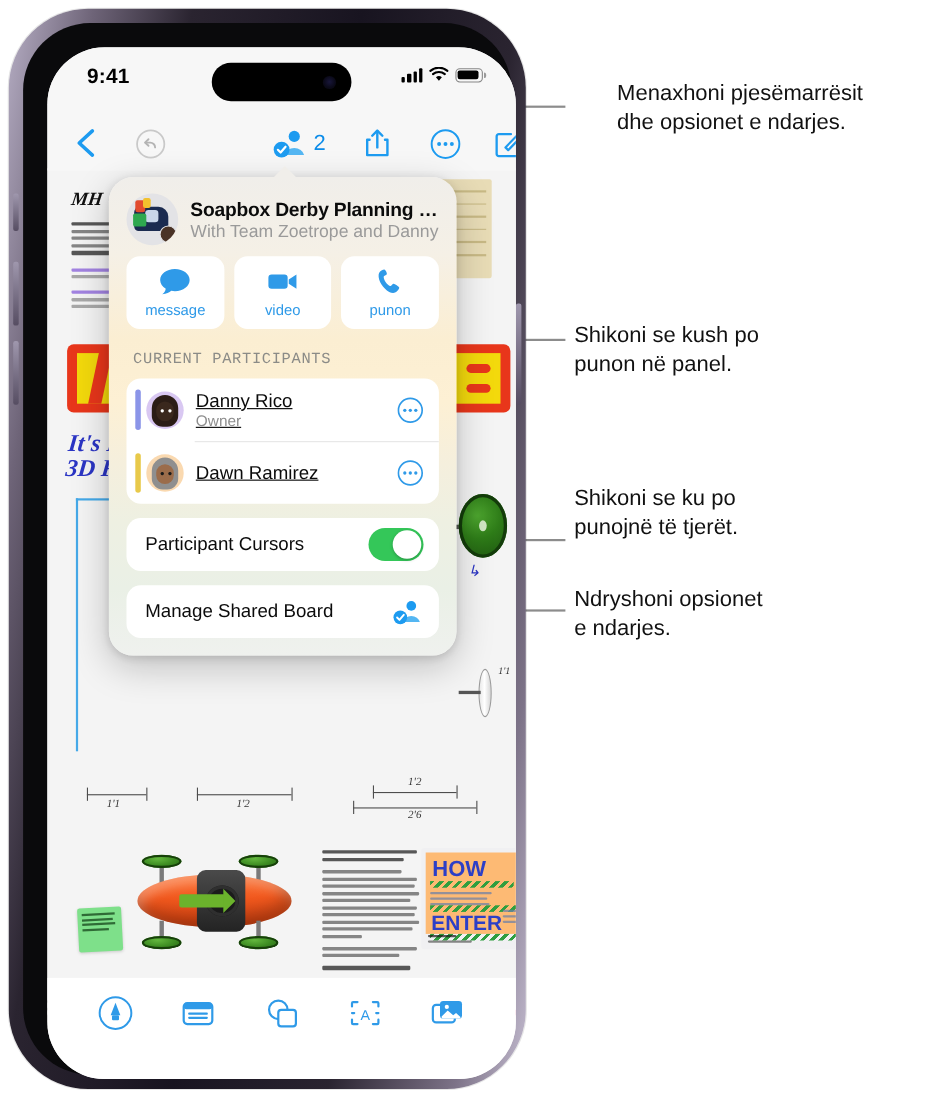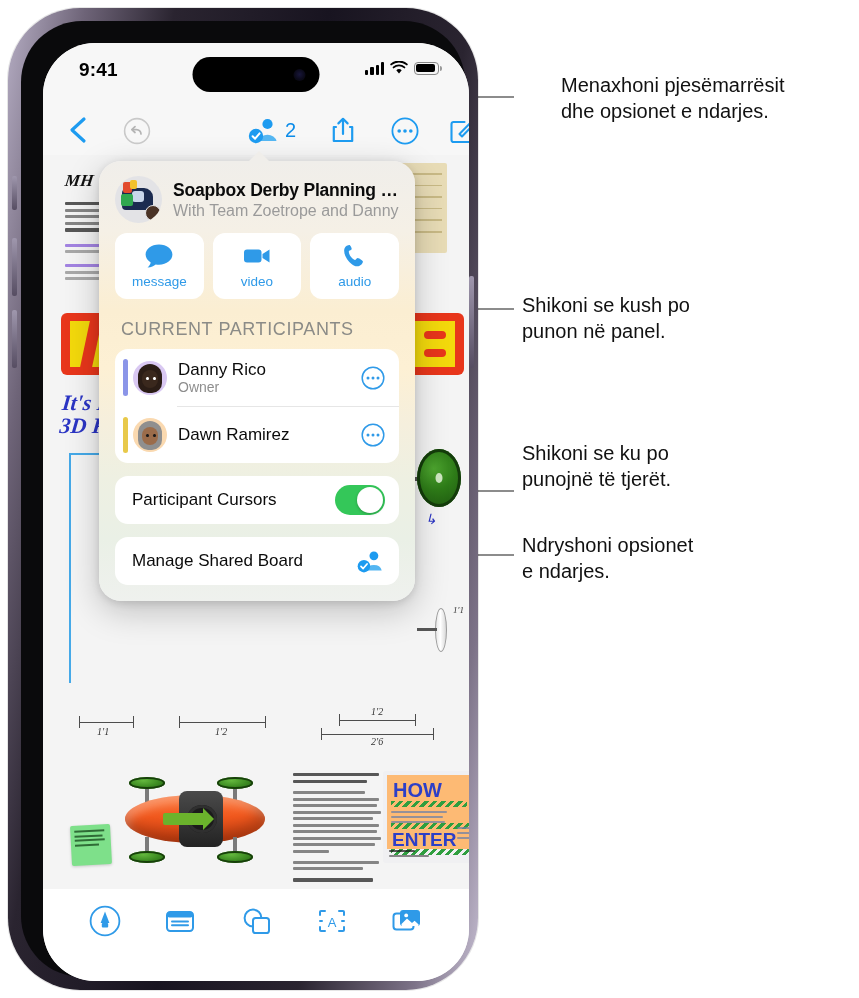--- a/index.html
+++ b/index.html
@@ -212,23 +212,23 @@
   .pop-title { font-size:17.5px; font-weight:bold; color:#0b0b0b; white-space:nowrap; overflow:hidden; text-overflow:ellipsis; letter-spacing:-0.2px;}
   .pop-sub { font-size:16px; color:#9a9a9a; margin-top:1px; white-space:nowrap; overflow:hidden; }
 
   .pop-actions { display:flex; gap:9px; padding:0 16px; }
   .act-card {
     flex:1; background:#fff; border-radius:12px; height:66px;
     display:flex; flex-direction:column; align-items:center; justify-content:center; gap:5px;
   }
   .act-label { font-size:13.5px; color:#2f9ae8; }
 
-  .sec-head { font-size:18px; color:#8b8b87; letter-spacing:0.6px; padding:20px 0 9px 22px; }
-
-  .list-card { margin:0 16px; background:#fff; border-radius:13px; overflow:hidden; }
+  .sec-head { font-size:14px; color:#8b8b87; letter-spacing:0.6px; padding:20px 0 9px 22px;font-family:Liberation Mono, monospace; }
+
+  .list-card { margin:0 16px; background:#fff; border-radius:13px; overflow:hidden;text-decoration:underline; }
   .list-row { position:relative; display:flex; align-items:center; gap:11px; padding:11px 14px 11px 18px; }
   .row-bar { position:absolute; left:8px; top:10px; bottom:10px; width:4.5px; border-radius:3px; }
   .row-avatar { width:34px; height:34px; border-radius:50%; flex:none; position:relative; overflow:hidden; }
   .ra-hair { position:absolute; left:5px; top:3px; width:24px; height:29px; border-radius:12px 12px 10px 10px; }
   .ra-face { position:absolute; left:9px; top:9px; width:16px; height:18px; border-radius:9px; }
   .ra-eye { position:absolute; width:2.6px; height:3.2px; border-radius:50%; background:#1a1a1a; }
   .row-names { flex:1; min-width:0; }
   .row-name { font-size:17px; color:#0b0b0b; }
   .row-sub { font-size:14px; color:#8e8e8e; margin-top:-1px; }
   .row-more { width:24px; height:24px; flex:none; }
@@ -564,21 +564,21 @@
               <svg width="30" height="26" viewBox="0 0 30 26">
                 <rect x="2" y="6.5" width="17.5" height="13" rx="3" fill="#2f9ae8"></rect>
                 <path d="M20.5 11 L27.5 6.5 v13 L20.5 15 Z" fill="#2f9ae8"></path>
               </svg>
               <span class="act-label">video</span>
             </div>
             <div class="act-card">
               <svg width="28" height="26" viewBox="0 0 28 26">
                 <path d="M7.2 2.2 C5.2 2.6 3.4 4.6 3.2 6.8 c-0.5 5.6 4 12.4 9.6 15.6 2.2 1.2 5.2 1.4 6.9 -0.3 1.1 -1.1 2.4 -2.6 2.2 -3.7 -0.2 -1.1 -4 -3.4 -5 -3.5 -1 -0.1 -1.9 1.5 -2.7 2 -0.8 0.5 -3.4 -1.6 -4.7 -3.6 -1.3 -2 -2.1 -4.6 -1.5 -5.2 0.6 -0.6 2.5 -1 2.7 -2 0.2 -1 -1.5 -4.3 -2.4 -4.1 Z" fill="#2f9ae8"></path>
               </svg>
-              <span class="act-label">audio</span>
+              <span class="act-label">punon</span>
             </div>
           </div>
 
           <div class="sec-head">CURRENT PARTICIPANTS</div>
 
           <div class="list-card">
             <div class="list-row">
               <div class="row-bar" style="background:#8b95e8;"></div>
               <div class="row-avatar" style="background:#d9c8f2;">
                 <div class="ra-hair" style="background:#2b1d16;"></div>

